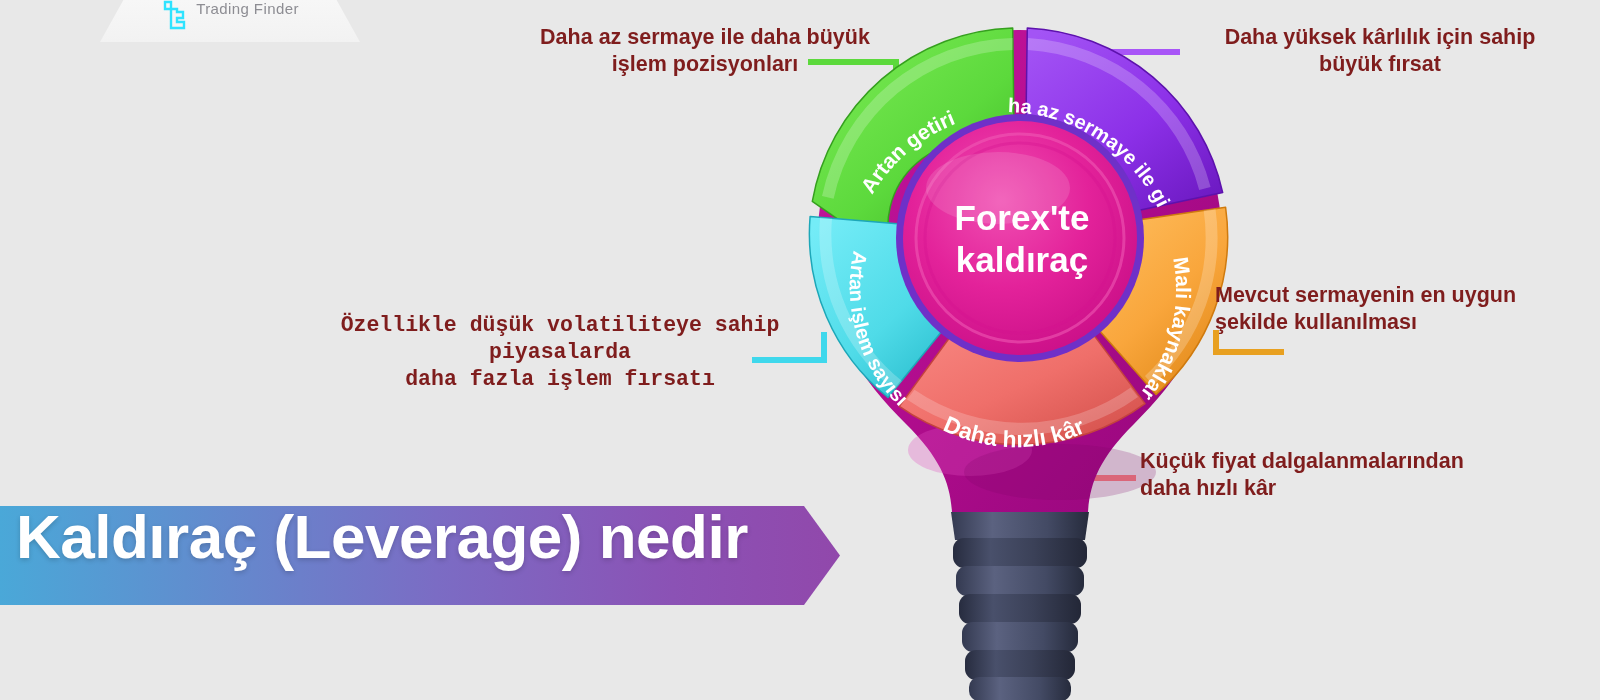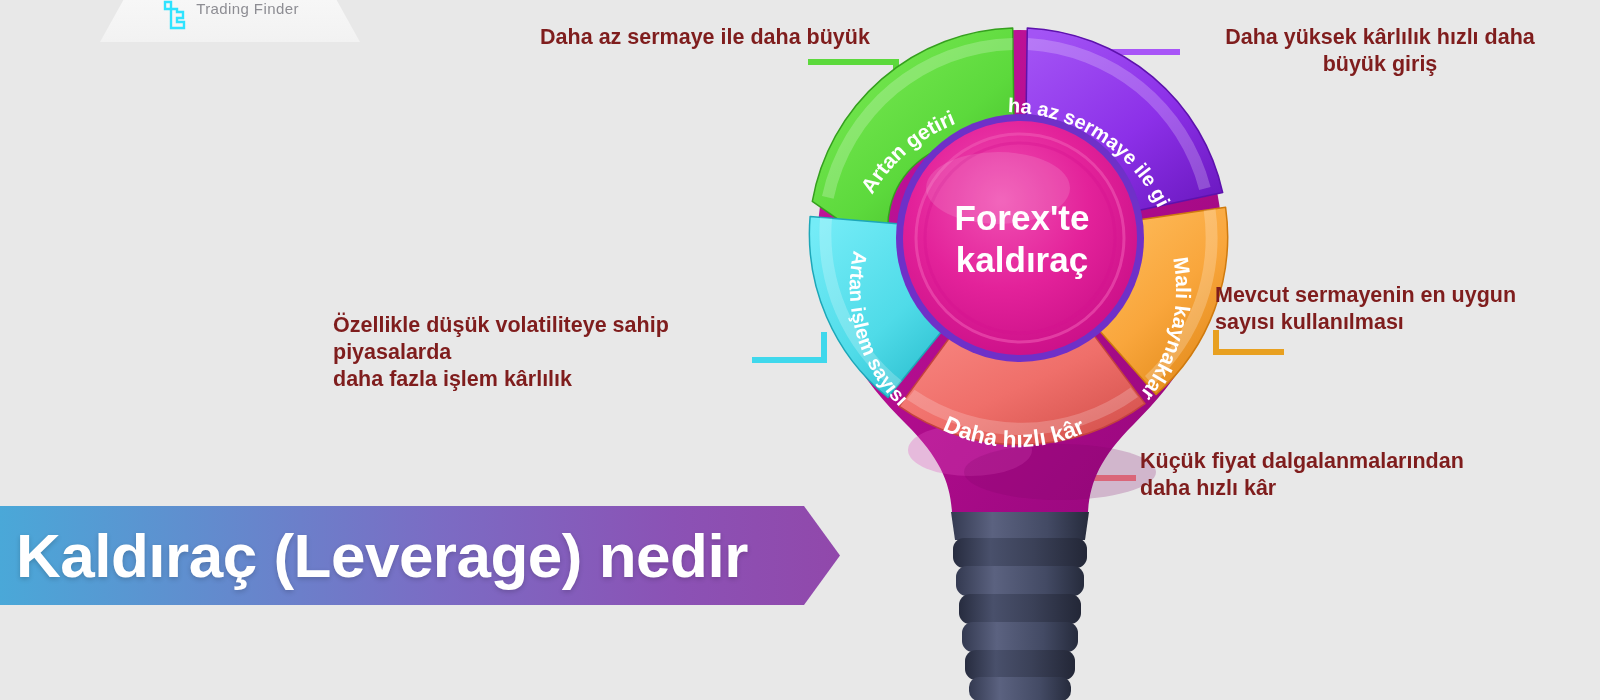--- a/index.html
+++ b/index.html
@@ -18,37 +18,37 @@
     display:flex;align-items:flex-start;justify-content:center;gap:9px;
   }
   .brand-icon{width:26px;height:30px;display:block;}
   .brand-text{font-size:15px;color:#8d8d93;letter-spacing:.4px;font-weight:400;}
 
   
   .title-banner{
     position:absolute;left:0;top:506px;width:840px;height:99px;
     background:linear-gradient(90deg,#4aa8d8 0%,#5f8fcf 22%,#7b6cc4 52%,#8b52b5 80%,#9148ab 100%);
     clip-path:polygon(0 0,calc(100% - 36px) 0,100% 50%,calc(100% - 36px) 100%,0 100%);
-    display:flex;align-items:center;
+    display:flex;align-items:flex-start;
     box-shadow:0 4px 14px rgba(0,0,0,.12);
   }
   .title-text{
     color:#ffffff;font-size:62px;font-weight:700;letter-spacing:-.5px;
     padding-left:16px;white-space:nowrap;line-height:1;
     text-shadow:0 2px 5px rgba(0,0,0,.18);
   }
 
   
   .callout{position:absolute;font-size:21.5px;font-weight:700;color:#7f1d1d;line-height:1.26;}
 
   #callout-top-left   {left:510px; top:24px;  width:390px;text-align:center;}
   #callout-top-right  {left:1180px;top:24px;  width:400px;text-align:center;}
   #callout-right-mid  {left:1215px;top:282px; width:360px;text-align:left;}
   #callout-bottom-right{left:1140px;top:448px;width:380px;text-align:left;}
-  #callout-left-mid   {left:333px; top:312px; width:440px;text-align:left;}
+  #callout-left-mid   {left:340px; top:312px; width:440px;text-align:center;font-family:Liberation Mono, monospace;}
 
   
   .connectors{position:absolute;inset:0;pointer-events:none;}
 
   
   .bulb-wrap{position:absolute;left:760px;top:20px;width:520px;height:680px;}
 </style>
 </head>
 <body>
 
@@ -244,39 +244,40 @@
 
       <g fill="#ffffff" font-family="Liberation Sans, sans-serif" font-weight="700" font-size="35" text-anchor="middle">
         <text x="262" y="210">Forex'te</text>
         <text x="262" y="252">kaldıraç</text>
       </g>
     </svg>
   </div>
 
   <div class="callout" id="callout-top-left">
     <div>Daha az sermaye ile daha büyük</div>
+    <div>işlem pozisyonları</div>
   </div>
 
   <div class="callout" id="callout-top-right">
-    <div>Daha yüksek kârlılık hızlı daha</div>
-    <div>büyük giriş</div>
+    <div>Daha yüksek kârlılık için sahip</div>
+    <div>büyük fırsat</div>
   </div>
 
   <div class="callout" id="callout-right-mid">
     <div>Mevcut sermayenin en uygun</div>
-    <div>sayısı kullanılması</div>
+    <div>şekilde kullanılması</div>
   </div>
 
   <div class="callout" id="callout-bottom-right">
     <div>Küçük fiyat dalgalanmalarından</div>
     <div>daha hızlı kâr</div>
   </div>
 
   <div class="callout" id="callout-left-mid">
     <div>Özellikle düşük volatiliteye sahip piyasalarda</div>
-    <div>daha fazla işlem kârlılık</div>
+    <div>daha fazla işlem fırsatı</div>
   </div>
 
   <div class="title-banner">
     <span class="title-text">Kaldıraç (Leverage) nedir</span>
   </div>
 
 </div>
 
 </body></html>

